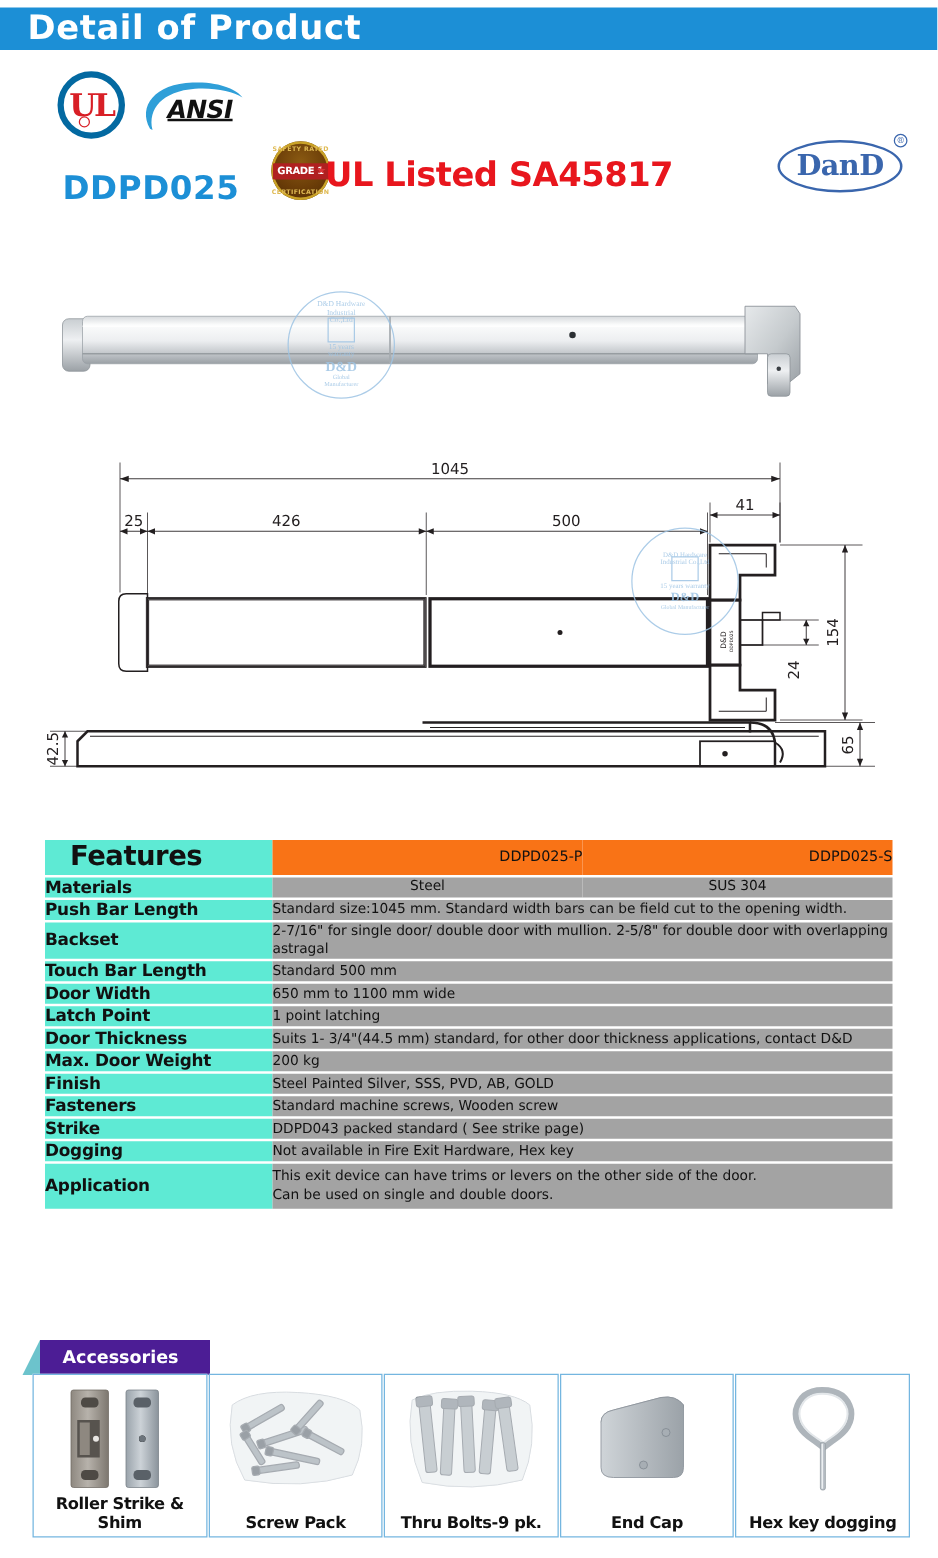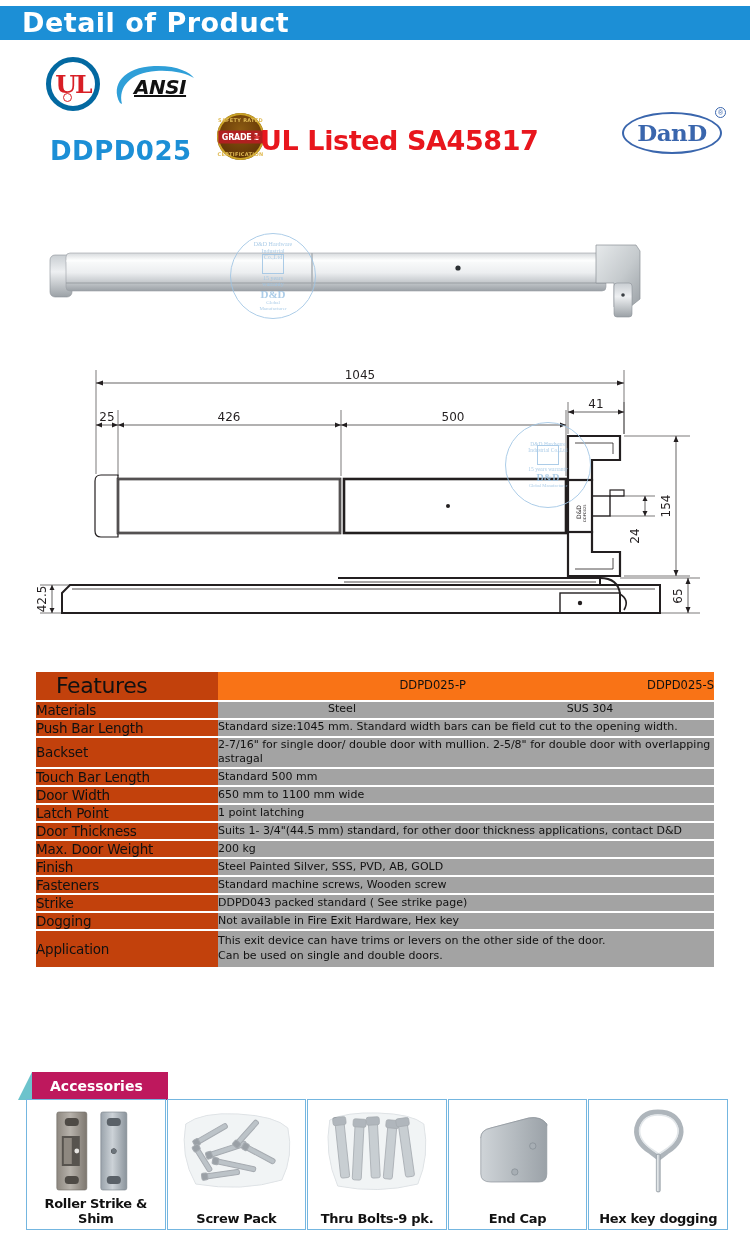--- a/index.html
+++ b/index.html
@@ -127,21 +127,21 @@
     border:1.2px solid #9ec4e4;
   }
 
   
   .features{
     position:absolute;left:36px;top:670px;width:678px;
     border-collapse:separate;border-spacing:0 2px;
   }
   .features td{padding:0;vertical-align:middle;}
   .feat-label{
-    background:#c2410c;color:#111;font-weight:normal;
+    background:#5eead4;color:#111;font-weight:bold;
     width:182px;box-sizing:border-box;padding:3px 0 3px 18px;
     font-size:13.5px;font-family:"DejaVu Sans",sans-serif;
     letter-spacing:-.2px;
   }
   .feat-head .feat-label{
     font-size:22px;padding:1px 0 1px 20px;letter-spacing:-.4px;
   }
   .feat-val{
     background:#a3a3a3;color:#111;font-size:11px;
     padding:4px 0 4px 10px;box-sizing:border-box;
@@ -152,21 +152,21 @@
   }
   .feat-val.col-p{width:248px;}
   .feat-val.col-s{width:248px;}
   .feat-val.mid{text-align:center;}
   .feat-val .l2{display:block;}
 
   
   .acc-section{position:absolute;left:26px;top:1072px;width:702px;height:160px;}
   .acc-tab{
     position:absolute;left:6px;top:0;height:28px;width:136px;
-    background:#be185d;
+    background:#4c1d95;
   }
   .acc-tab .slant{
     position:absolute;left:-14px;top:0;width:0;height:0;
     border-bottom:28px solid #6cc3cc;border-left:14px solid transparent;
   }
   .acc-tab .acc-label{
     position:absolute;left:18px;top:0;line-height:28px;color:#ffffff;
     font-size:14px;font-weight:bold;font-family:"DejaVu Sans",sans-serif;
   }
   .acc-grid{

